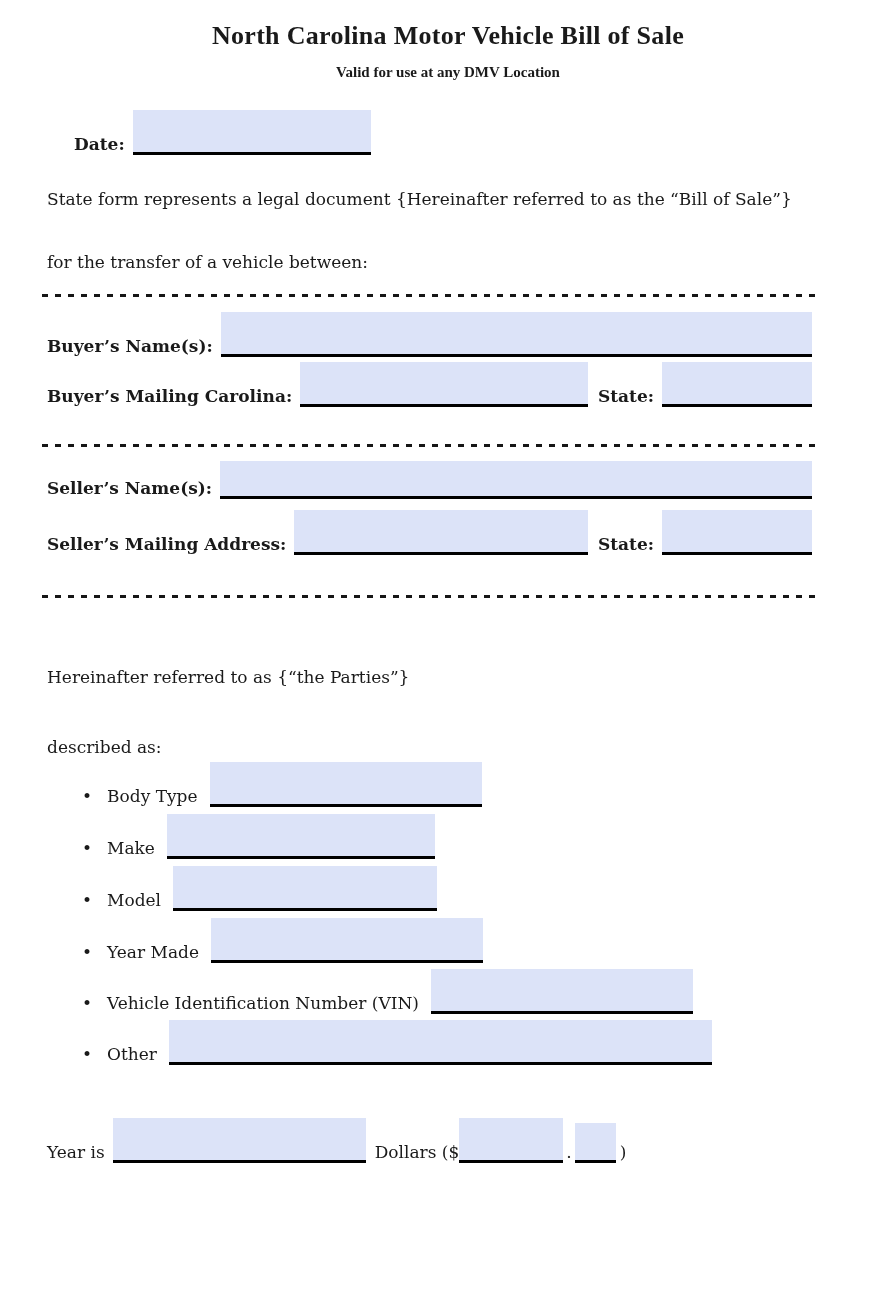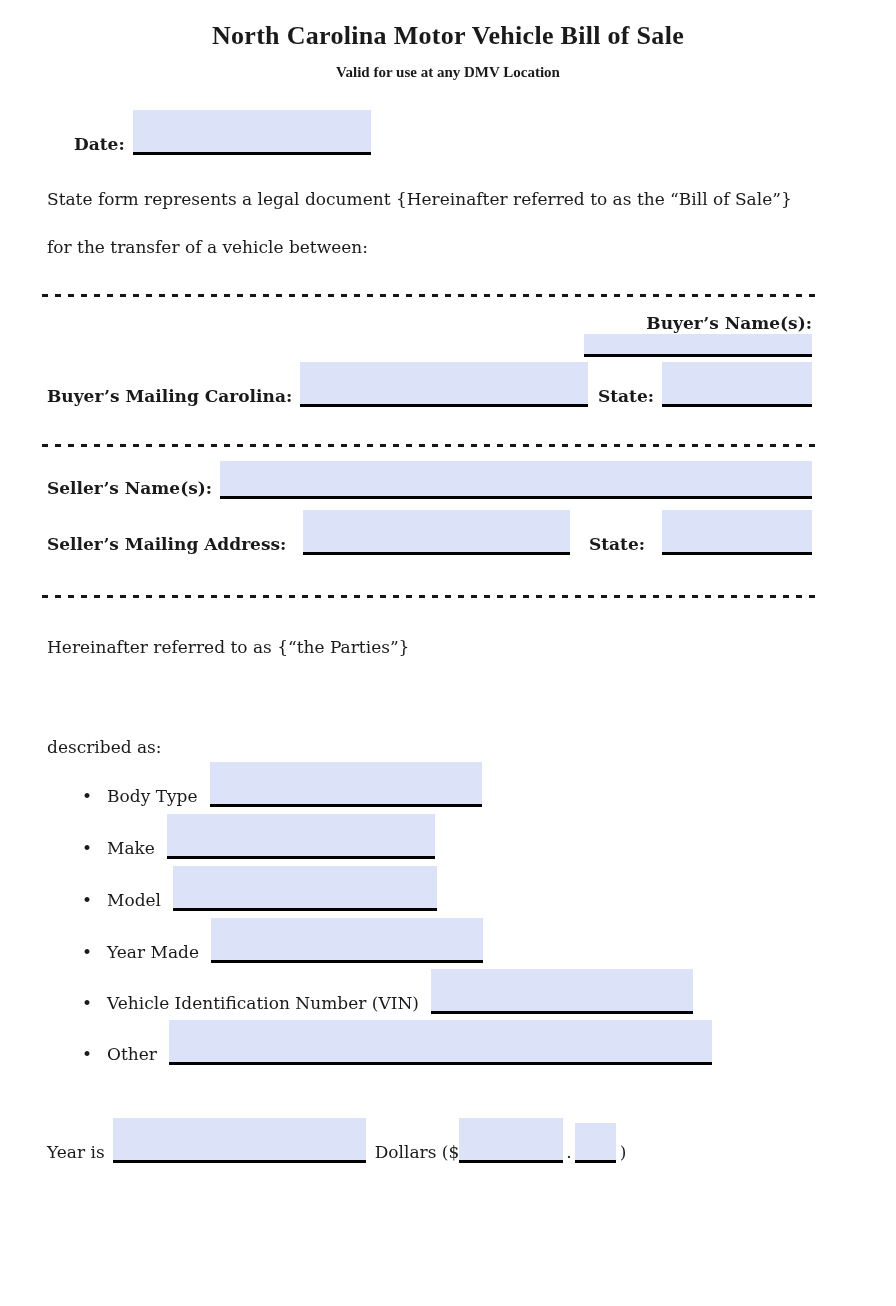--- a/index.html
+++ b/index.html
@@ -65,51 +65,51 @@
 
   <div class="title">North Carolina Motor Vehicle Bill of Sale</div>
   <div class="subtitle">Valid for use at any DMV Location</div>
 
   <div class="row" style="top:110px; left:47px;margin-left:27px;">
     <span class="lbl bold datelbl">Date:</span>
     <input class="field" style="width: 238px;" value="">
   </div>
 
   <div class="line" style="top:186px;">State form represents a legal document {Hereinafter referred to as the “Bill of Sale”}</div>
-  <div class="line" style="top:234px;text-align:right;">for the transfer of a vehicle between:</div>
+  <div class="line" style="top:249px;text-align:right;">for the transfer of a vehicle between:</div>
 
   <div class="dash" style="top:294px;"></div>
 
-  <div class="row" style="top:312px; left:47px; width:765px;flex-direction:column;">
+  <div class="row" style="top:312px; left:47px; width:765px;">
     <span class="lbl bold">Buyer’s Name(s):</span>
     <input class="field grow" value="" style="">
   </div>
   <div class="row" style="top:362px; left:47px; width:765px;">
     <span class="lbl bold">Buyer’s Mailing Carolina:</span>
     <input class="field grow" value="" style="">
     <span class="lbl bold" style="margin-left:10px;">State:</span>
     <input class="field" style="width: 150px;" value="">
   </div>
 
   <div class="dash" style="top:444px;"></div>
 
   <div class="row" style="top:461px; left:47px; width:765px; height:38px;">
     <span class="lbl bold">Seller’s Name(s):</span>
     <input class="field grow" value="" style="">
   </div>
-  <div class="row" style="top:510px; left:47px; width:765px;gap:9px;">
+  <div class="row" style="top:510px; left:47px; width:765px;">
     <span class="lbl bold">Seller’s Mailing Address:</span>
     <input class="field grow" value="" style="">
     <span class="lbl bold" style="margin-left:10px;">State:</span>
     <input class="field" style="width: 150px;" value="">
   </div>
 
   <div class="dash" style="top:595px;"></div>
 
-  <div class="line" style="top:634px;text-align:right;">Hereinafter referred to as {“the Parties”}</div>
+  <div class="line" style="top:664px;text-align:right;">Hereinafter referred to as {“the Parties”}</div>
 
   <div class="line" style="top:734px;">described as:</div>
 
   <div class="row" style="top:762px; left:82px;">
     <span class="bullet">•</span>
     <span class="lbl">Body Type</span>
     <input class="field" style="width: 272px; margin-left: 12px;" value="">
   </div>
   <div class="row" style="top:814px; left:82px;">
     <span class="bullet">•</span>

